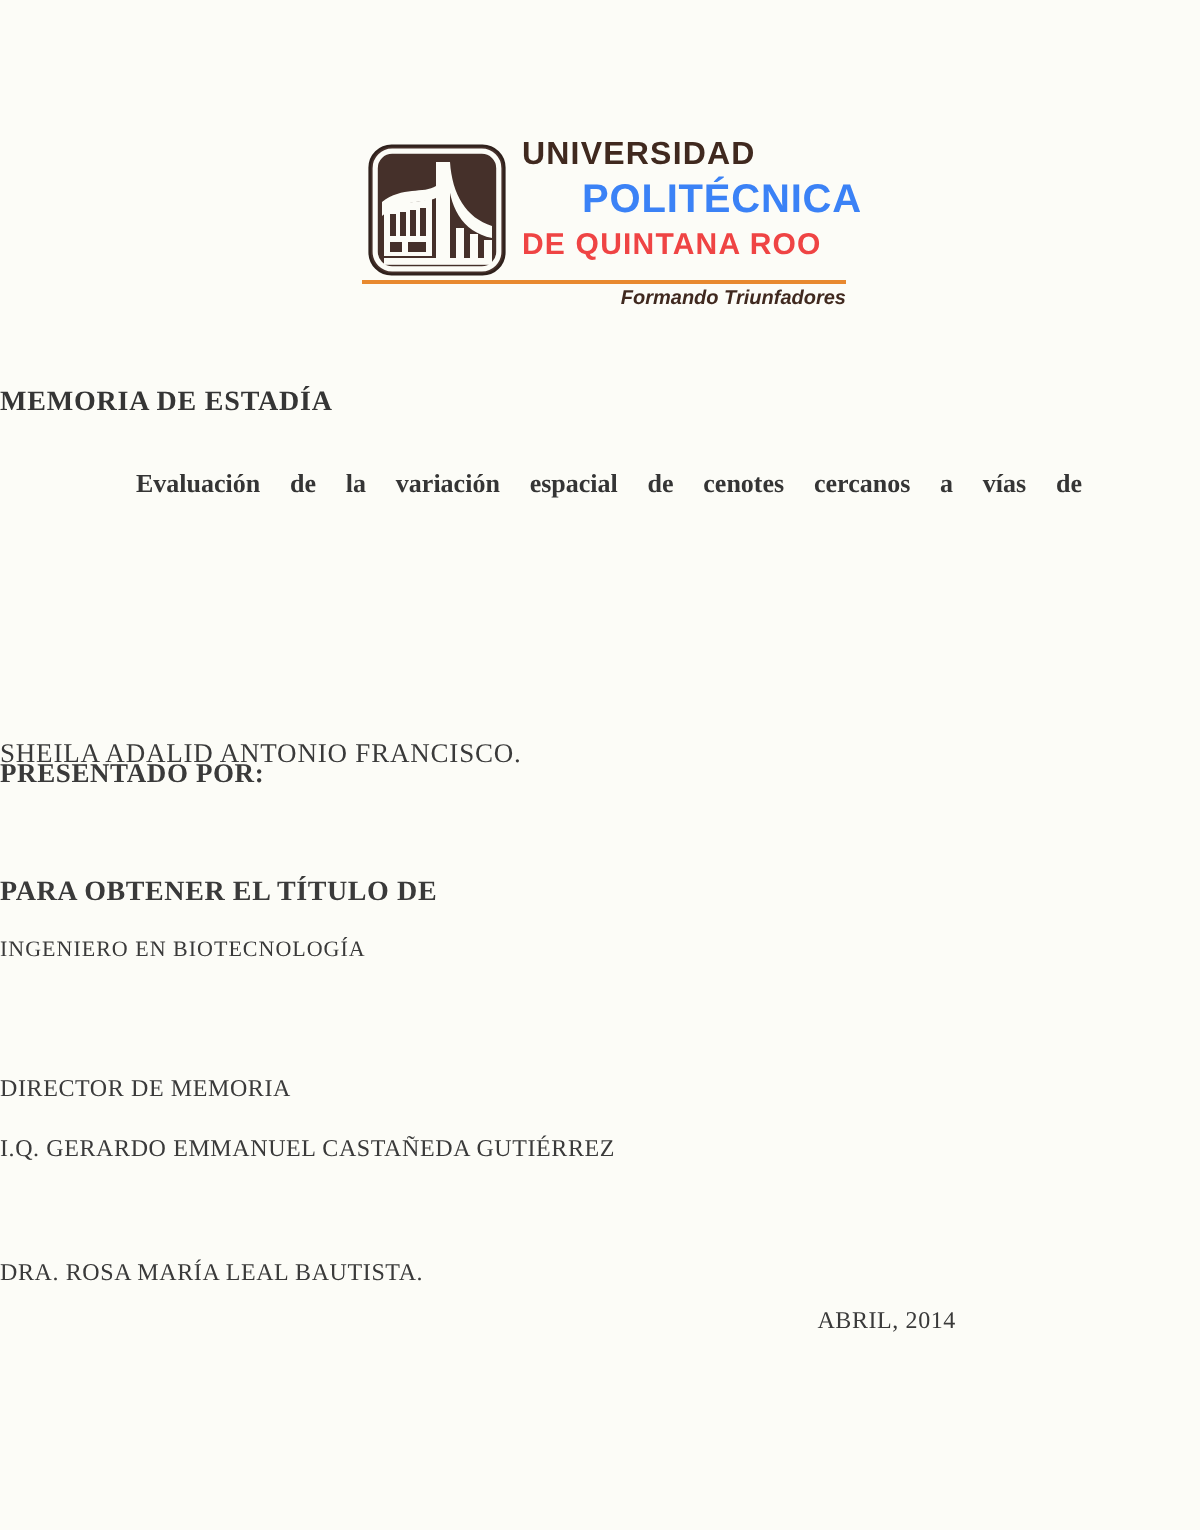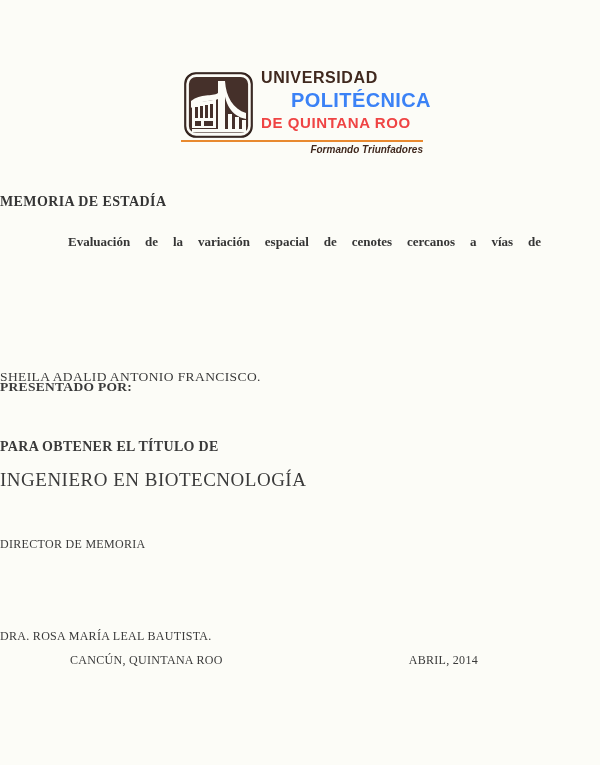--- a/index.html
+++ b/index.html
@@ -32,21 +32,21 @@
   
   .centered { position:absolute; left:0; right:0; text-align:left; }
   .doc-heading   { top:194px; font-weight:bold; font-size:14px; letter-spacing:0.4px; color:#353535; }
   .doc-title     { position:absolute; left:68px; width:473px; top:228px;
                    font-weight:bold; font-size:13px; line-height:28px; color:#353535; }
   .title-line    { text-align:justify; text-align-last:justify; }
   .title-line.last { text-align-last:left; }
   .presented-label { top:339px; font-weight:bold; font-size:13.5px; letter-spacing:0.3px;margin-top:40px; }
   .author        { top:369px; font-size:13.5px; letter-spacing:0.4px; }
   .degree-label  { top:439px; font-weight:bold; font-size:14px; letter-spacing:0.3px; }
-  .degree        { top:469px; font-size:19px; letter-spacing:0.5px; }
+  .degree        { top:469px; font-size:11px; letter-spacing:0.5px; }
   .director-label{ top:537px; font-weight:normal; font-size:12px; letter-spacing:0.3px; }
   .director      { top:567px; font-size:12px; letter-spacing:0.3px; }
   .co-director   { top:597px; font-size:12px; letter-spacing:0.3px;margin-top:32px; }
   .footer-place  { position:absolute; left:70px;  top:653px; font-size:12px; letter-spacing:0.3px; }
   .footer-date   { position:absolute; right:122px; top:653px; font-size:12px; letter-spacing:0.3px;text-align:center; }
 </style>
 </head>
 <body>
 
 <div class="page">
@@ -94,18 +94,18 @@
     <div class="title-line">Evaluación de la variación espacial de cenotes cercanos a vías de</div>
   </div>
 
   <div class="centered presented-label">PRESENTADO POR:</div>
   <div class="centered author">SHEILA ADALID ANTONIO FRANCISCO.</div>
 
   <div class="centered degree-label">PARA OBTENER EL TÍTULO DE</div>
   <div class="centered degree">INGENIERO EN BIOTECNOLOGÍA</div>
 
   <div class="centered director-label">DIRECTOR DE MEMORIA</div>
+  <div class="centered director">I.Q. GERARDO EMMANUEL CASTAÑEDA GUTIÉRREZ</div>
   <div class="centered co-director">DRA. ROSA MARÍA LEAL BAUTISTA.</div>
 
-  <div class="footer-place">CANCÚN, QUINTANA ROO</div>
   <div class="footer-date">ABRIL, 2014</div>
 
 </div>
 
 </body></html>

